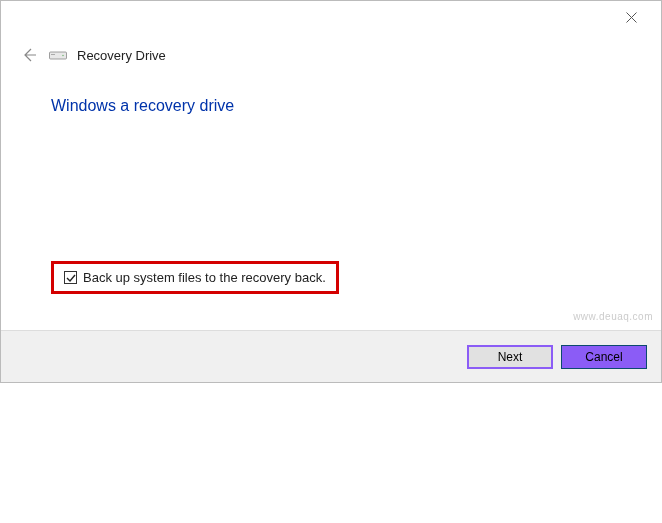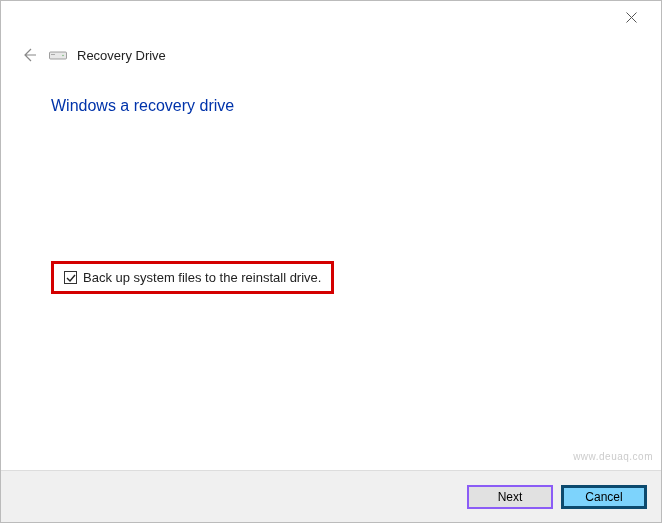--- a/index.html
+++ b/index.html
@@ -8,21 +8,21 @@
       padding: 0;
       font-family: "Segoe UI", Tahoma, sans-serif;
       font-size: 13px;
       background: #fff;
       width: 662px;
       height: 523px;
       position: relative;
     }
     .window {
       width: 662px;
-      height: 523px;
+      height: 383px;
       border: 1px solid #bbb;
       background: #fff;
       position: relative;
     }
     .titlebar {
       height: 32px;
       position: relative;
     }
     .close-btn {
       position: absolute;
@@ -114,22 +114,22 @@
       border-top: 1px solid #ddd;
       display: flex;
       align-items: center;
       justify-content: flex-end;
       gap: 8px;
       padding-right: 14px;
     }
     .btn {
       min-width: 86px;
       height: 24px;
-      border: 3px solid #0c4a6e;
-      background: #7dd3fc;
+      border: 1px solid #0c4a6e;
+      background: #8b5cf6;
       font-size: 12px;
       font-family: inherit;
       cursor: pointer;
       padding: 0 12px;
     }
     .btn-primary {
       border: 2px solid #8b5cf6;
       background: #e1e1e1;
     }
     .watermark {
@@ -175,21 +175,21 @@
 
   <div class="content">
     <div class="heading">Windows a recovery drive</div>
 
     <div class="checkbox-highlight">
       <span class="checkbox">
         <svg viewBox="0 0 10 10">
           <path d="M1 5 L4 8 L9 2" stroke="#222" stroke-width="1.4" fill="none"></path>
         </svg>
       </span>
-      <span class="checkbox-label">Back up system files to the reinstall drive.</span>
+      <span class="checkbox-label">Back up system files to the recovery back.</span>
     </div>
   </div>
 
   <div class="watermark">www.deuaq.com</div>
 
   <div class="footer">
     <button class="btn btn-primary">Next</button>
     <button class="btn">Cancel</button>
   </div>
 

